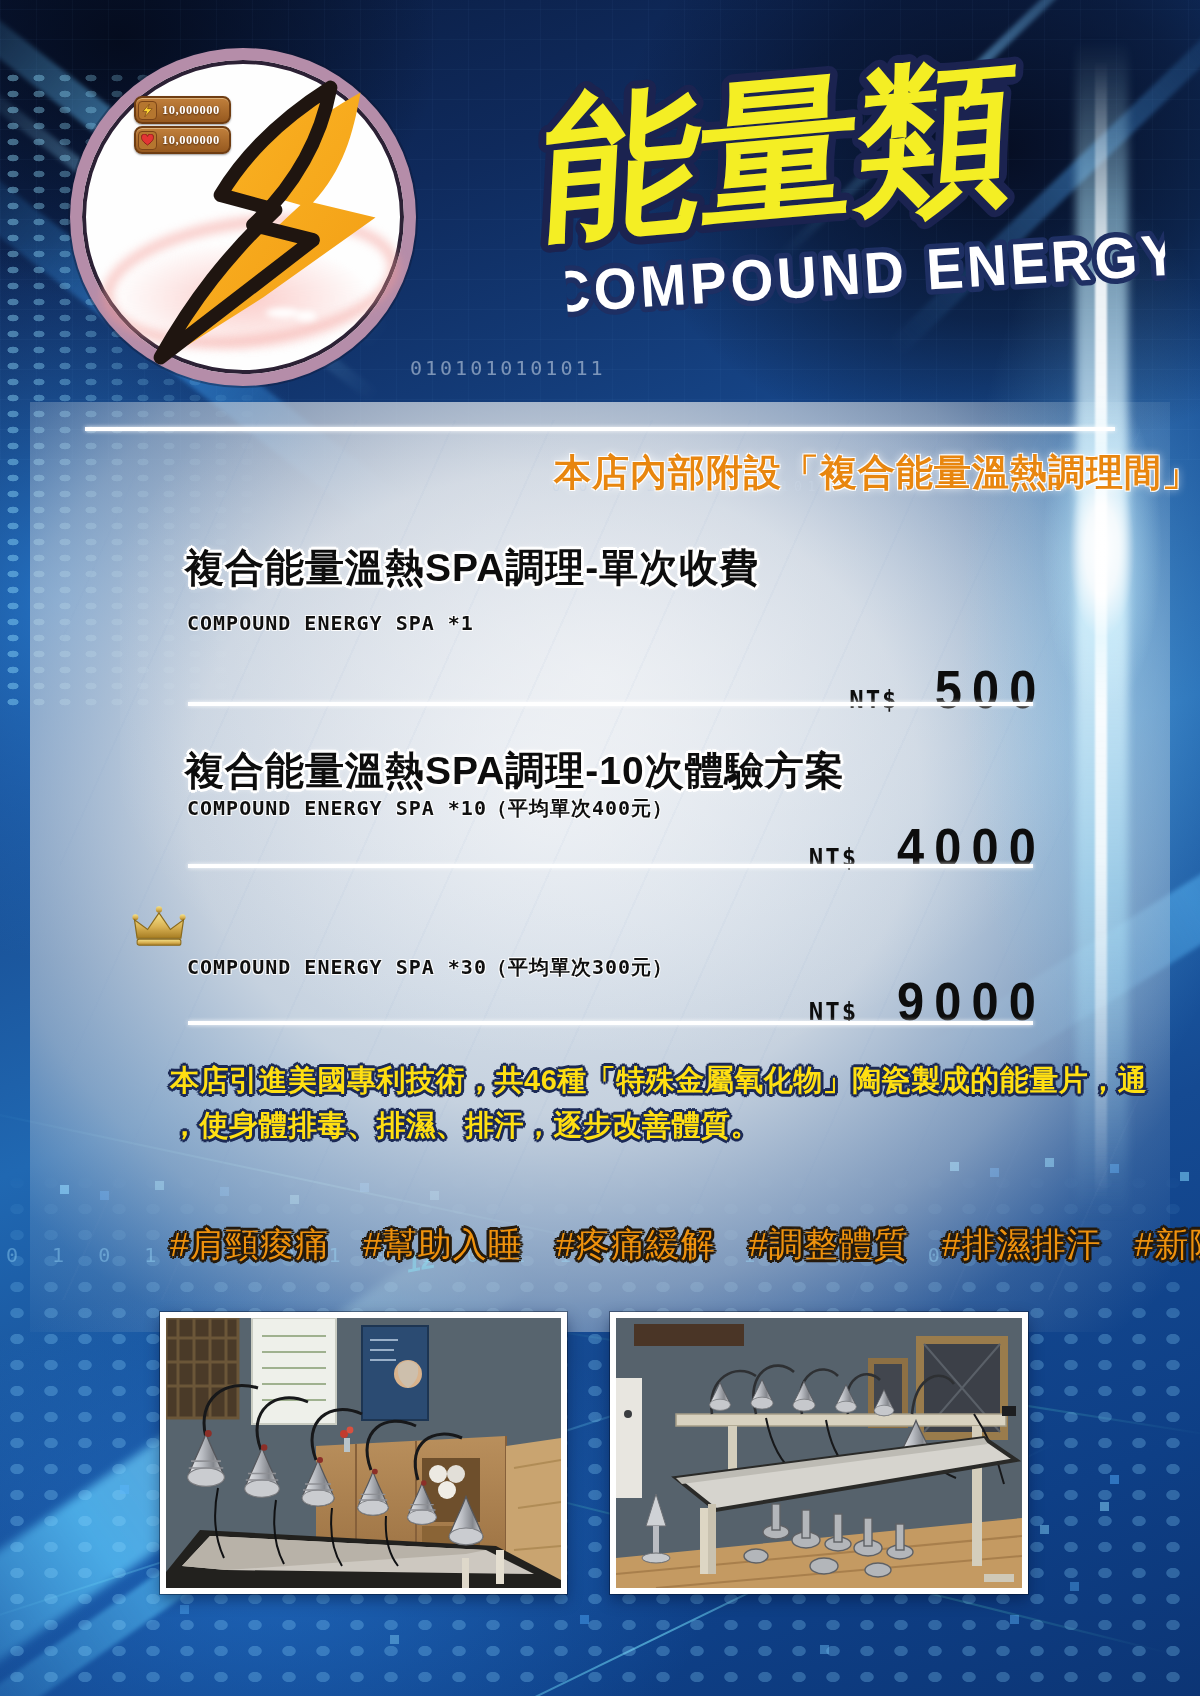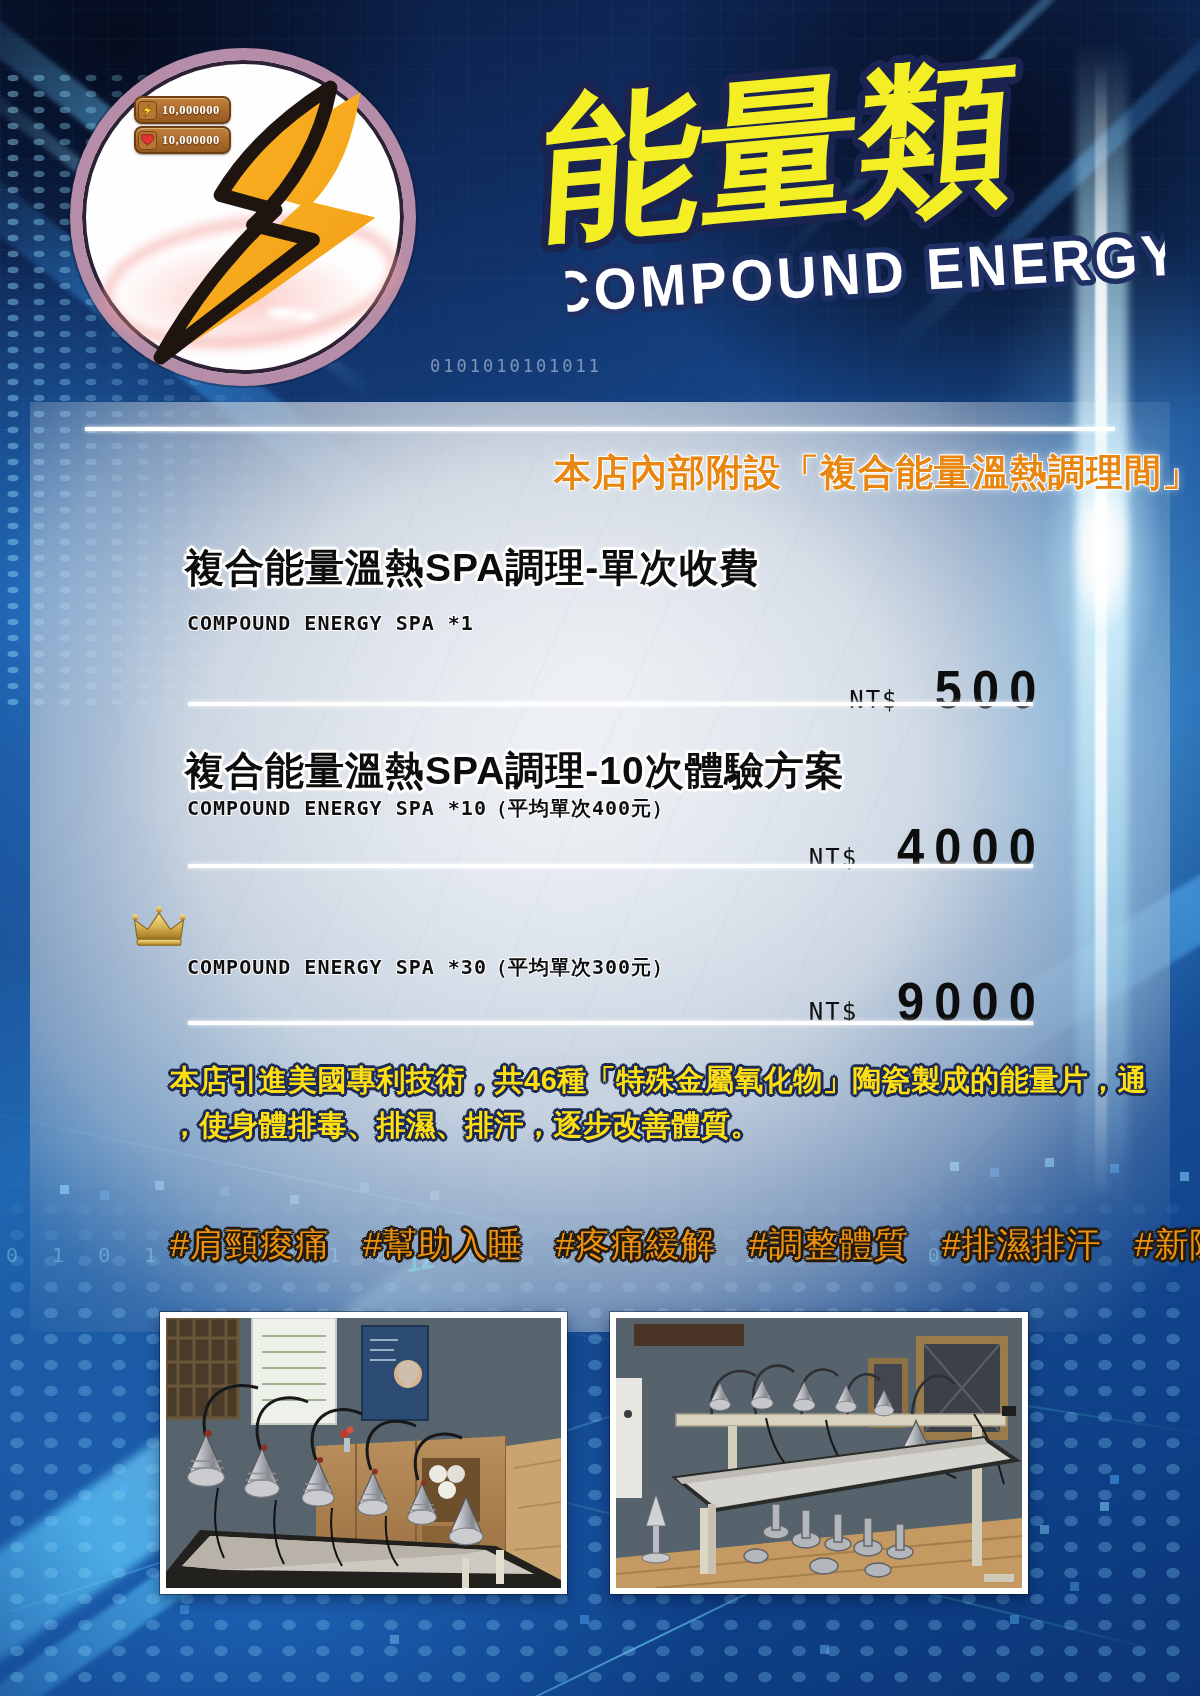--- a/index.html
+++ b/index.html
@@ -107,39 +107,39 @@
   .item-title{font-size:39px;font-weight:900;color:#0d0d0d;letter-spacing:1px;white-space:nowrap;
     text-shadow:-2px -2px 0 #fff,2px -2px 0 #fff,-2px 2px 0 #fff,2px 2px 0 #fff,-3px 0 0 #fff,3px 0 0 #fff,
       0 -3px 0 #fff,0 3px 0 #fff,0 0 7px rgba(255,255,255,.95);}
   .it1{left:185px;top:541px;} .it2{left:185px;top:744px;} .it3{left:185px;top:903px;}
   .item-sub{font-family:"DejaVu Sans Mono","Liberation Mono",monospace;font-size:20px;font-weight:bold;
     color:#101010;letter-spacing:1px;white-space:nowrap;
     text-shadow:-1px -1px 0 rgba(255,255,255,.8),1px 1px 0 rgba(255,255,255,.8),1px -1px 0 rgba(255,255,255,.8),-1px 1px 0 rgba(255,255,255,.8);}
   .is1{left:187px;top:592px;margin-top:19px;} .is2{left:187px;top:795px;} .is3{left:187px;top:954px;}
   .price{display:flex;justify-content:flex-end;align-items:baseline;gap:26px;width:345px;color:#0d0d0d;}
   .p1{left:690px;top:652px;} .p2{left:690px;top:810px;} .p3{left:690px;top:964px;}
-  .price .cur{font-family:"DejaVu Sans Mono","Liberation Mono",monospace;font-size:24px;font-weight:normal;letter-spacing:2px;margin-top:34px;}
+  .price .cur{font-family:"DejaVu Sans Mono","Liberation Mono",monospace;font-size:24px;font-weight:bold;letter-spacing:2px;margin-top:34px;}
   .price .amt{font-size:53px;font-weight:bold;letter-spacing:11px;margin-right:-11px;transform:scaleX(.92);transform-origin:right;}
   .crown-svg{left:131px;top:902px;width:56px;height:48px;}
   .para{left:170px;top:1058px;width:910px;}
   .para div{font-size:29px;font-weight:900;line-height:45px;color:#ffdf12;white-space:nowrap;letter-spacing:.5px;
     text-shadow:-2px -2px 0 #1c2a56,2px -2px 0 #1c2a56,-2px 2px 0 #1c2a56,2px 2px 0 #1c2a56,
       -3px 0 0 #1c2a56,3px 0 0 #1c2a56,0 -3px 0 #1c2a56,0 3px 0 #1c2a56;}
   .tags{left:170px;top:1222px;display:flex;gap:33px;}
   .tags span{font-size:34px;font-weight:400;color:#ef920d;letter-spacing:1px;white-space:nowrap;
     text-shadow:-2px -2px 0 #241a0e,2px -2px 0 #241a0e,-2px 2px 0 #241a0e,2px 2px 0 #241a0e,
       -3px 0 0 #241a0e,3px 0 0 #241a0e,0 -3px 0 #241a0e,0 3px 0 #241a0e;}
   
   .photo{border:6px solid #fff;box-shadow:0 0 0 1px rgba(0,10,30,.4),0 6px 14px rgba(0,15,50,.45);background:#57646e;}
   .ph-left{left:160px;top:1312px;width:395px;height:270px;}
   .ph-right{left:610px;top:1312px;width:406px;height:270px;}
   .photo svg{display:block;}
   
   .bin{font-family:"DejaVu Sans Mono","Liberation Mono",monospace;white-space:nowrap;}
-  .bin1{left:430px;top:356px;font-size:17px;letter-spacing:3px;color:rgba(230,240,250,.5);}
+  .bin1{left:410px;top:356px;font-size:20px;letter-spacing:3px;color:rgba(230,240,250,.5);}
   .bin2{left:552px;top:478px;font-size:14px;letter-spacing:5px;color:rgba(200,212,226,.6);}
   .bin3{left:6px;top:1243px;font-size:20px;letter-spacing:11px;color:rgba(160,225,255,.4);}
   .clock12{left:406px;top:1246px;font-size:26px;font-style:italic;color:rgba(140,220,240,.55);transform:rotate(-10deg);font-weight:bold;}
 </style>
 </head>
 <body>
 
 <div id="poster">
 
   <div class="abs corner-dark-tl"></div>

